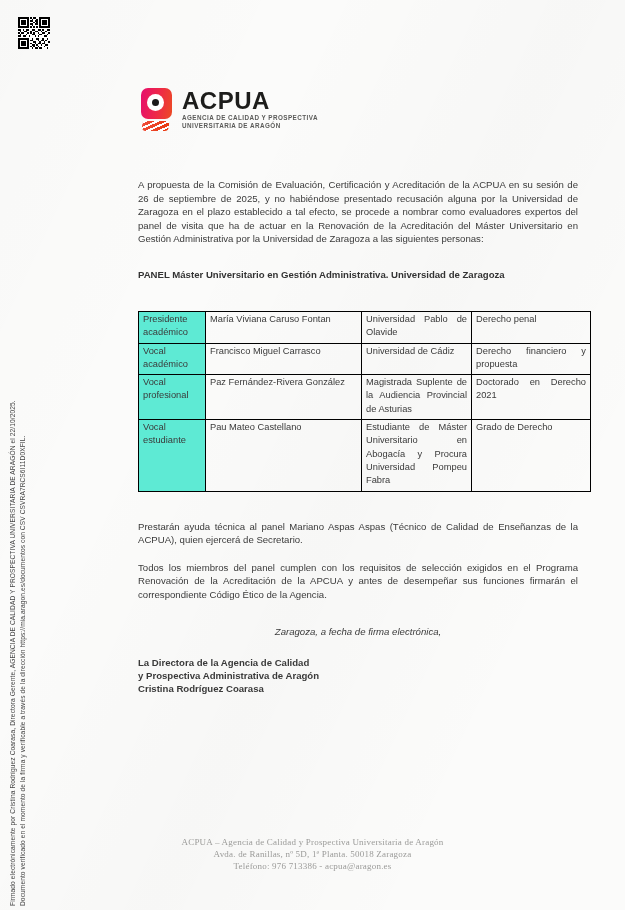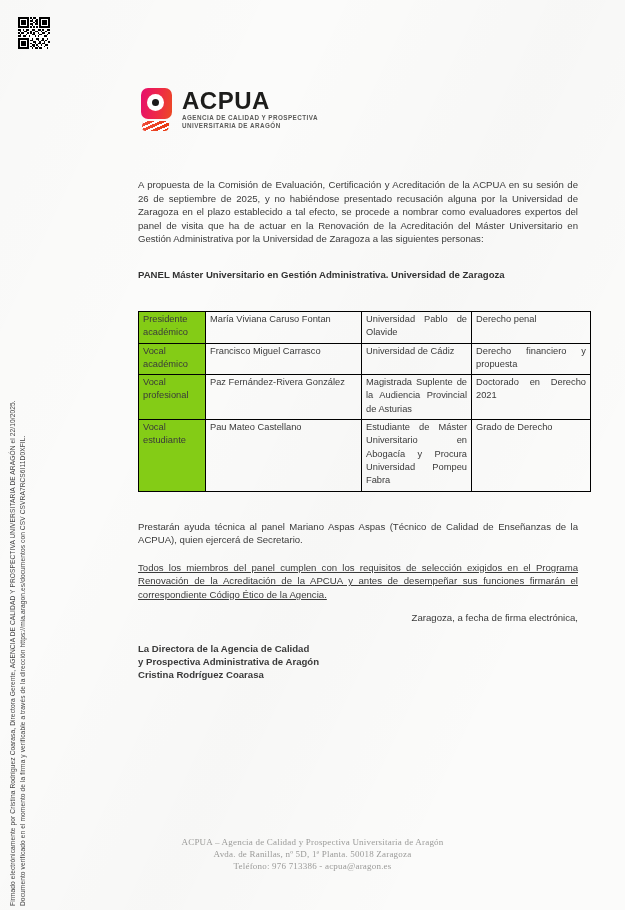--- a/index.html
+++ b/index.html
@@ -75,29 +75,29 @@
     table-layout: fixed;
   }
   table.panel td {
     border: 1.2px solid #000;
     vertical-align: top;
     font-size: 9.3px;
     line-height: 13.3px;
     padding: 1px 4px 3px 4px;
     color: #3a3a3a;
   }
-  td.role  { width: 67px;  background: #84cc16; }
+  td.role  { width: 67px;  background: #5eead4; }
   td.name  { width: 156px; }
   td.aff   { width: 110px; text-align: justify; }
   td.spec  { width: 119px; text-align: justify; }
   td.spec.last, td.aff.short { text-align: left; }
 
   .para.support   { margin-top: 28px; }
-  .para.compliance{ margin-top: 14px; text-decoration: underline; }
-  .para.dateline  { margin-top: 10px; text-align: right; }
+  .para.compliance{ margin-top: 14px; }
+  .para.dateline  { margin-top: 24px; text-align: center; font-style: italic; }
   .signature { margin-top: 17px; font-size: 9.6px; line-height: 13.2px; font-weight: 700; color: #3a3a3a; }
 
   
   .footer {
     position: absolute; left: 0; top: 836px; width: 625px;
     text-align: center;
     font-family: "Liberation Serif", serif;
     font-size: 9px; line-height: 12.2px;
     color: #9b9b99;
     letter-spacing: 0.2px;

